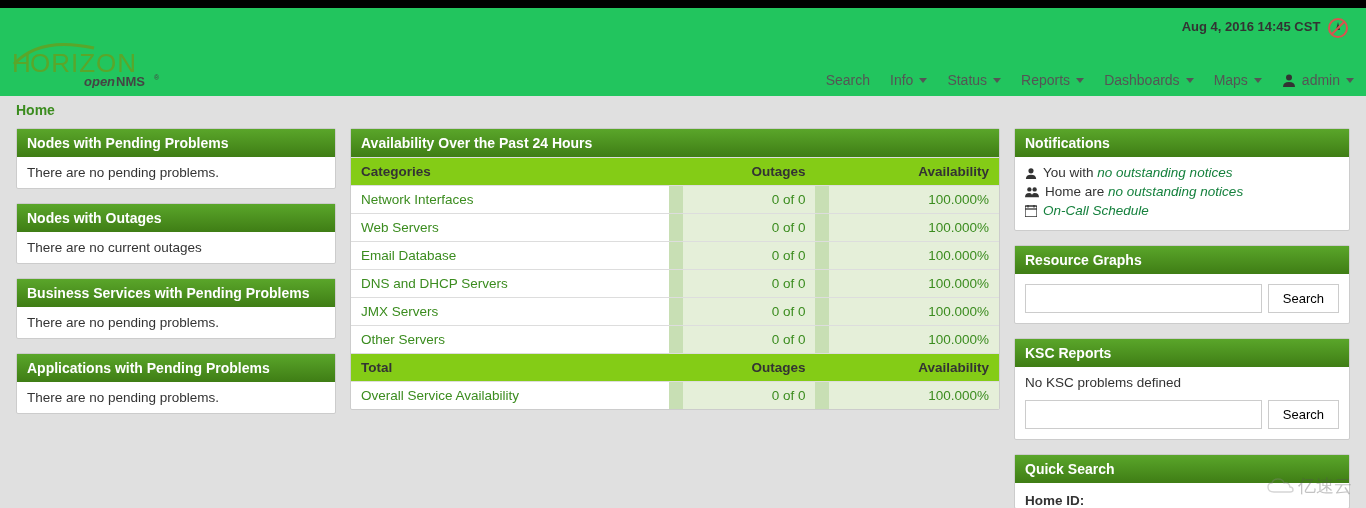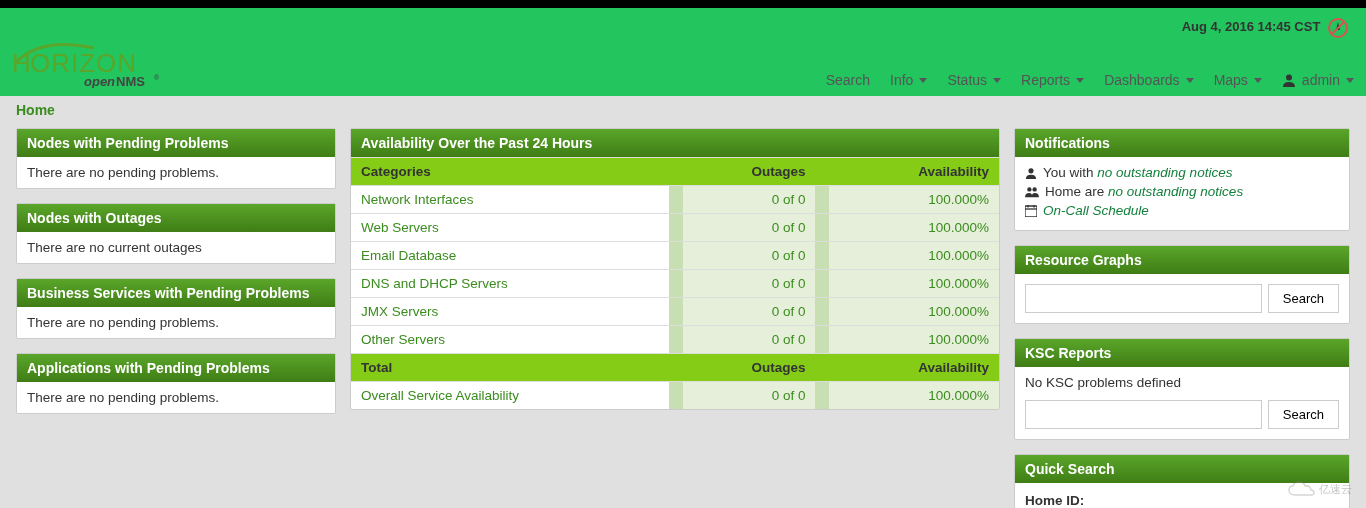--- a/index.html
+++ b/index.html
@@ -114,21 +114,21 @@
   padding:6px 14px;
   cursor:pointer;
   font-size:13px;
 }
 .qs-label { padding: 10px 10px 0 10px; font-weight:bold; font-size:13.5px; }
 .watermark {
   position: fixed;
   right: 14px;
   bottom: 10px;
   opacity: 0.35;
-  font-size: 11px;
+  font-size: 18px;
   color: #555;
   display:flex;
   align-items:center;
   gap:4px;
   pointer-events:none;
 }
 </style>
 </head>
 <body>
 

